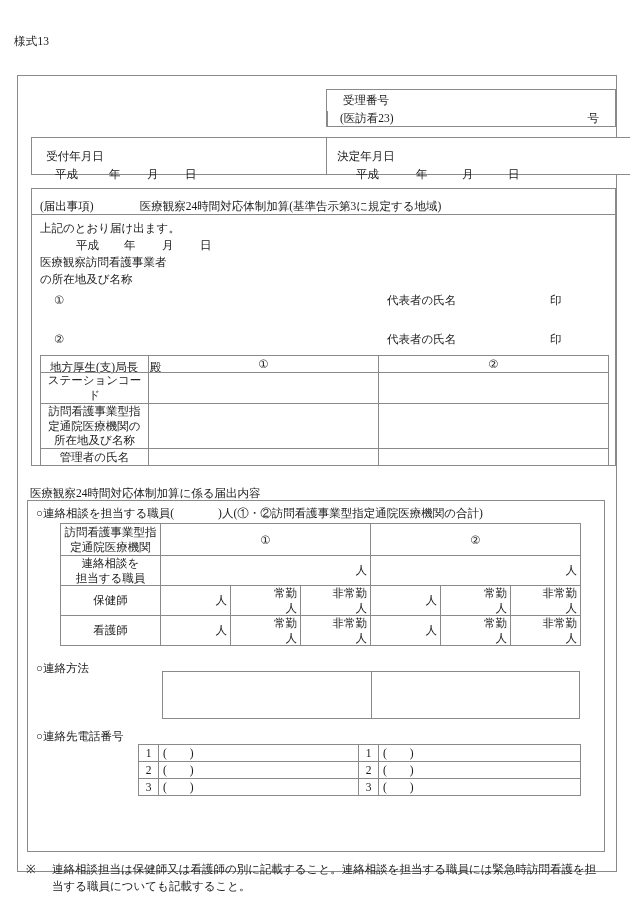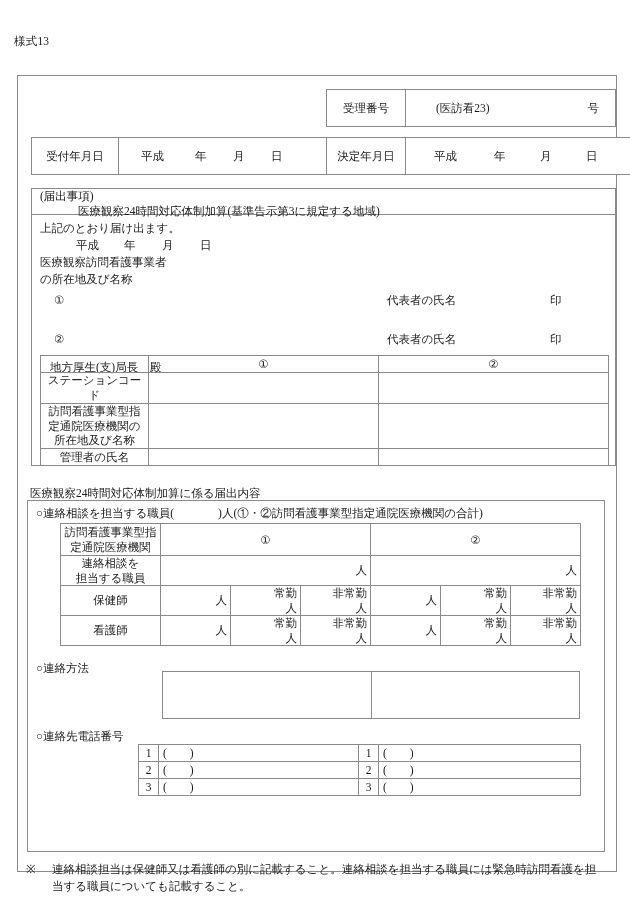--- a/index.html
+++ b/index.html
@@ -39,57 +39,56 @@
     position: absolute;
     left: 17px; top: 75px;
     width: 600px; height: 797px;
     border: 1px solid #8a8a8a;
     background: #fff;
   }
 
   
   .bx { position: absolute; border: 1px solid #8a8a8a; background: #fff; }
 
-  .cellrow { display: flex; height: 100%; }
+  .cellrow { display: flex; height: 100%; flex-direction: column; }
   .cell {
     position: relative;
     height: 100%;
     display: flex;
     align-items: center;
     font-size: 11.5px;
   }
   .cell + .cell { border-left: 1px solid #8a8a8a; }
 
   
   .receipt-box { left: 308px; top: 13px; width: 290px; height: 38px; }
   .receipt-label { width: 78px; justify-content: center; }
-  .receipt-val { flex: 1; padding-left: 30px; }
+  .receipt-val { flex: 1; padding-left: 12px; }
   .receipt-suffix { position: absolute; right: 16px; }
 
   
   .uketsuke-box { left: 13px; top: 61px; width: 312px; height: 38px; }
   .uk-label { width: 86px; justify-content: center; }
   .uk-val { flex: 1; position: relative; }
 
   
   .kettei-box { left: 308px; top: 61px; width: 346px; height: 38px; }
   .kt-label { width: 78px; justify-content: center; }
   .kt-val { flex: 1; position: relative; }
 
   .dt-h { position: absolute; font-size: 11.5px; }
 
   
   .todoke-box { left: 13px; top: 112px; width: 585px; height: 278px; }
   .todoke-head {
     height: 26px;
     border-bottom: 1px solid #8a8a8a;
     display: flex;
-    align-items: flex-start;
-    font-size: 11.5px;
-    flex-direction: column;
+    align-items: flex-end;
+    font-size: 11.5px;
   }
   .th-a { padding-left: 8px; }
   .th-b { padding-left: 46px; }
 
   .todoke-body { position: relative; height: 251px; }
   .tb-line { position: absolute; font-size: 11.5px; white-space: nowrap; }
 
   
   .station-tbl {
     position: absolute;

